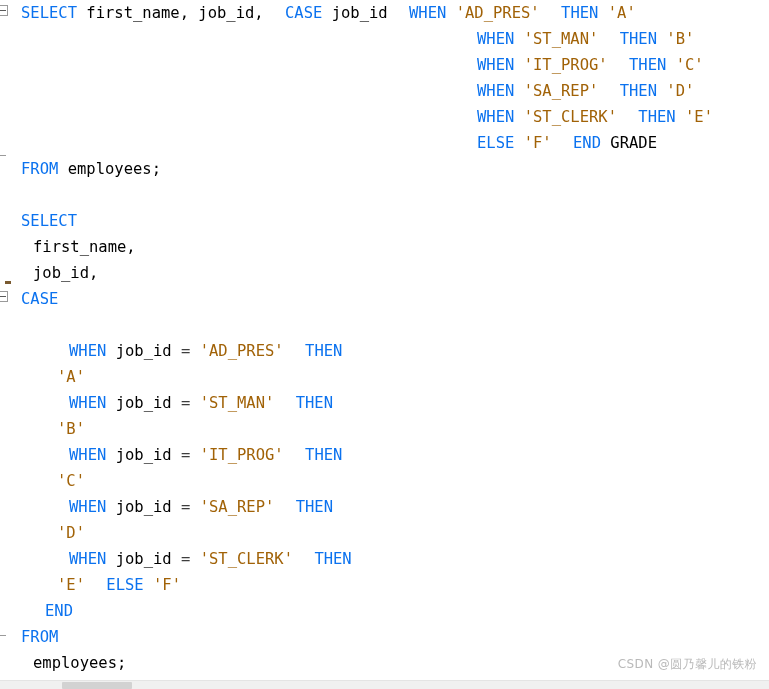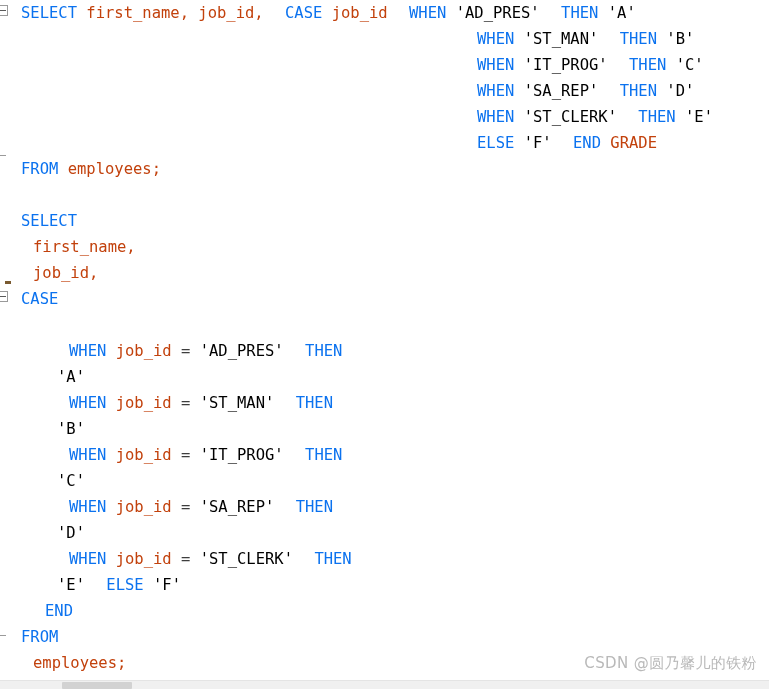--- a/index.html
+++ b/index.html
@@ -38,22 +38,22 @@
   .line {
     position: absolute;
     left: 0;
     white-space: pre;
     height: 26px;
     line-height: 26px;
   }
 
   
   .kw   { color: #0b72ef; margin-left: 12px; }
-  .str  { color: #000000; }
-  .id   { color: #c2410c; }
+  .str  { color: #a16207; }
+  .id   { color: #000000; }
   .op   { color: #3d3d3d; }
   .plain{ color: #3d3d3d; }
 
   
   .fold-box {
     position: absolute;
     width: 11px;
     height: 11px;
     border: 1px solid #9a9a9a;
     background: #ffffff;
@@ -99,21 +99,21 @@
     background: #d2d2d2;
     border-radius: 1px;
   }
 
   
   .watermark {
     position: absolute;
     right: 12px;
     bottom: 16px;
     font-family: "DejaVu Sans", "Liberation Sans", sans-serif;
-    font-size: 15px;
+    font-size: 12px;
     color: #b9b9b9;
     letter-spacing: 0.4px;
     white-space: pre;
     margin-top: 6px;
   }
 </style>
 </head>
 <body>
 
 <div id="editor">

